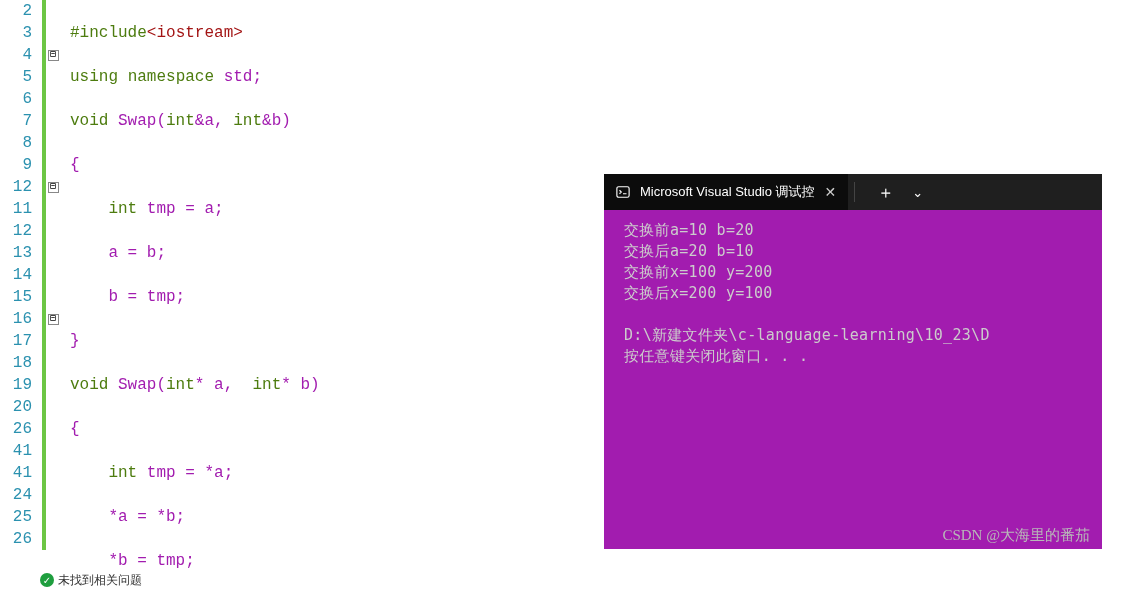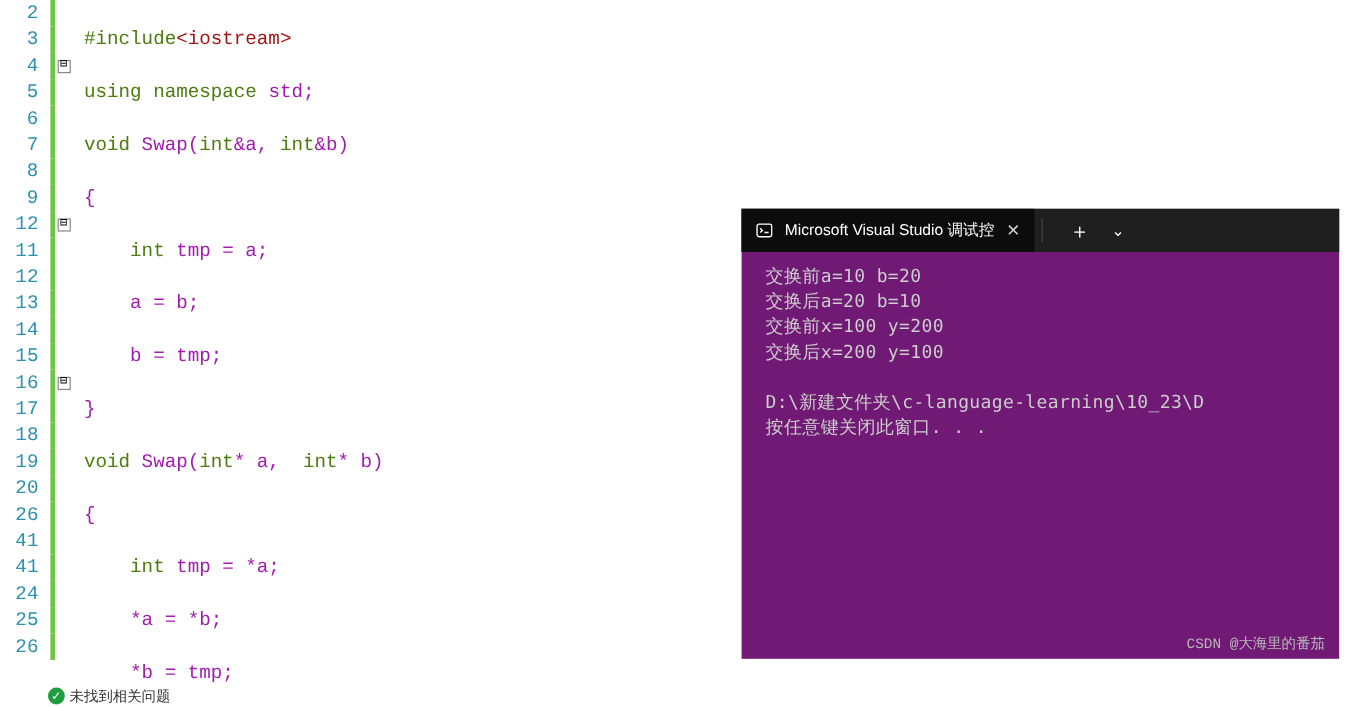--- a/index.html
+++ b/index.html
@@ -12,29 +12,29 @@
 .changebar{width:4px;background:#fff}
 .changebar div{height:22px}
 .changebar .on{background:#6cc644}
 .code{flex:1;padding-left:6px;line-height:22px;white-space:pre;font-size:16px}
 .code .line{height:22px}
 .kw{color:#4d7c0f}
 .txt{color:#a21caf}
 .ang{color:#a31515}
 .boxmin{display:inline-block;width:11px;height:11px;border:1px solid #888;text-align:center;line-height:8px;font-size:10px;margin-right:4px;vertical-align:middle;color:#000;background:#fff}
 
-.term{position:absolute;left:618px;top:174px;width:498px;height:375px;background:#701a75;color:#ccc;font-family:Consolas,'NSimSun',monospace;font-size:15px}
+.term{position:absolute;left:604px;top:174px;width:498px;height:375px;background:#a21caf;color:#ccc;font-family:Consolas,'NSimSun',monospace;font-size:15px}
 .term-header{height:36px;background:#1f1f1f;display:flex;align-items:center;color:#fff;font-family:'Segoe UI',sans-serif;font-size:13px}
 .tab{display:flex;align-items:center;gap:10px;padding:0 12px;height:36px;background:#0c0c0c}
 .tab .ic{width:14px;height:14px;display:inline-block}
 .tab .cl{color:#ccc;font-size:14px;cursor:pointer}
 .tbtns{display:flex;gap:18px;padding:0 16px;align-items:center;color:#fff}
 .sep{width:1px;height:20px;background:#444;margin:0 6px}
 .term-body{padding:10px 20px;line-height:21px;white-space:pre;overflow:hidden;color:#ccc;font-size:15px;letter-spacing:0.3px}
-.watermark{position:absolute;right:12px;bottom:4px;color:#b8b8b8;font-family:Liberation Mono, monospace;font-size:12px}
+.watermark{position:absolute;right:12px;bottom:4px;color:#b8b8b8;font-family:Liberation Serif, serif;font-size:15px}
 .statusbar{position:absolute;left:40px;bottom:0;height:18px;display:flex;align-items:center;gap:4px;font-family:'Microsoft YaHei',sans-serif;font-size:12px;color:#333}
 .checkicon{width:14px;height:14px;border-radius:50%;background:#1e9e3e;color:#fff;display:flex;align-items:center;justify-content:center;font-size:10px}
 </style>
 </head>
 <body>
 
 <div class="editor">
   <div class="gutter">
     <div>2</div>
     <div>3</div>

